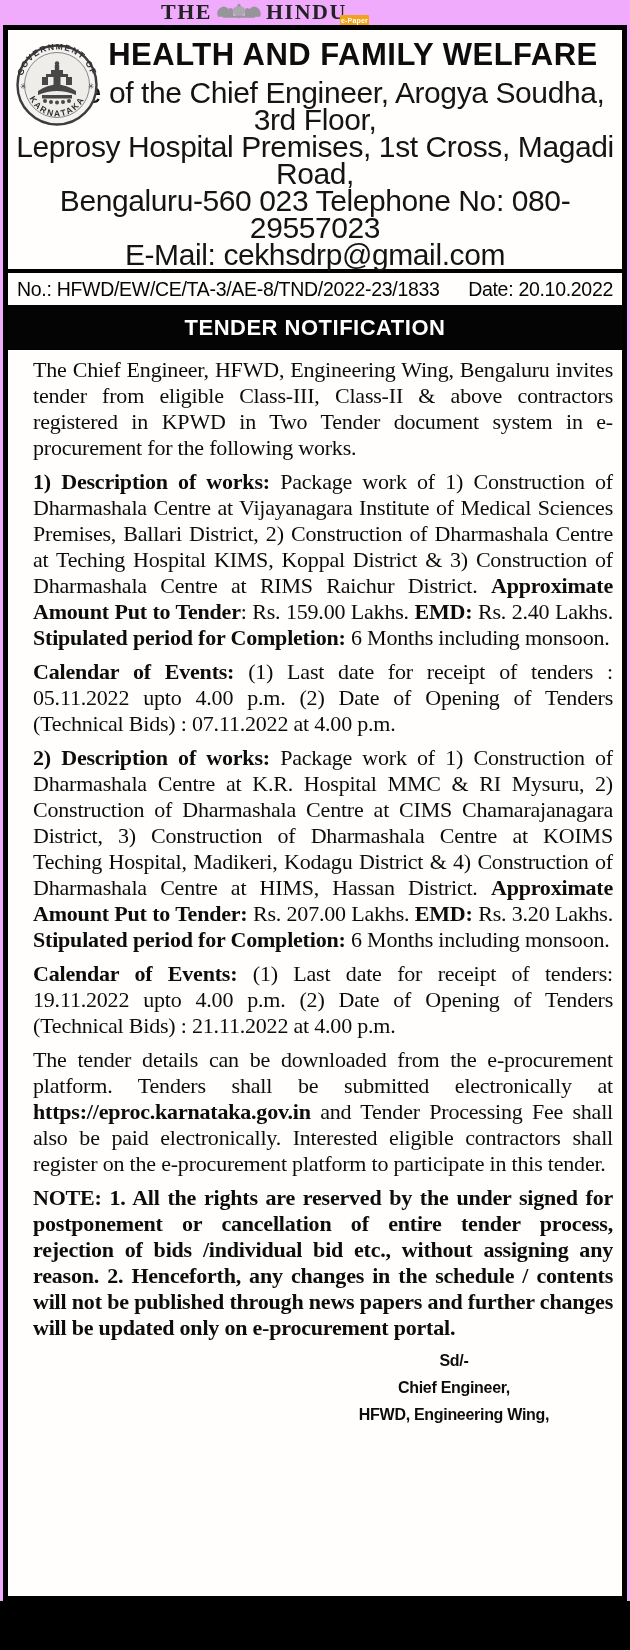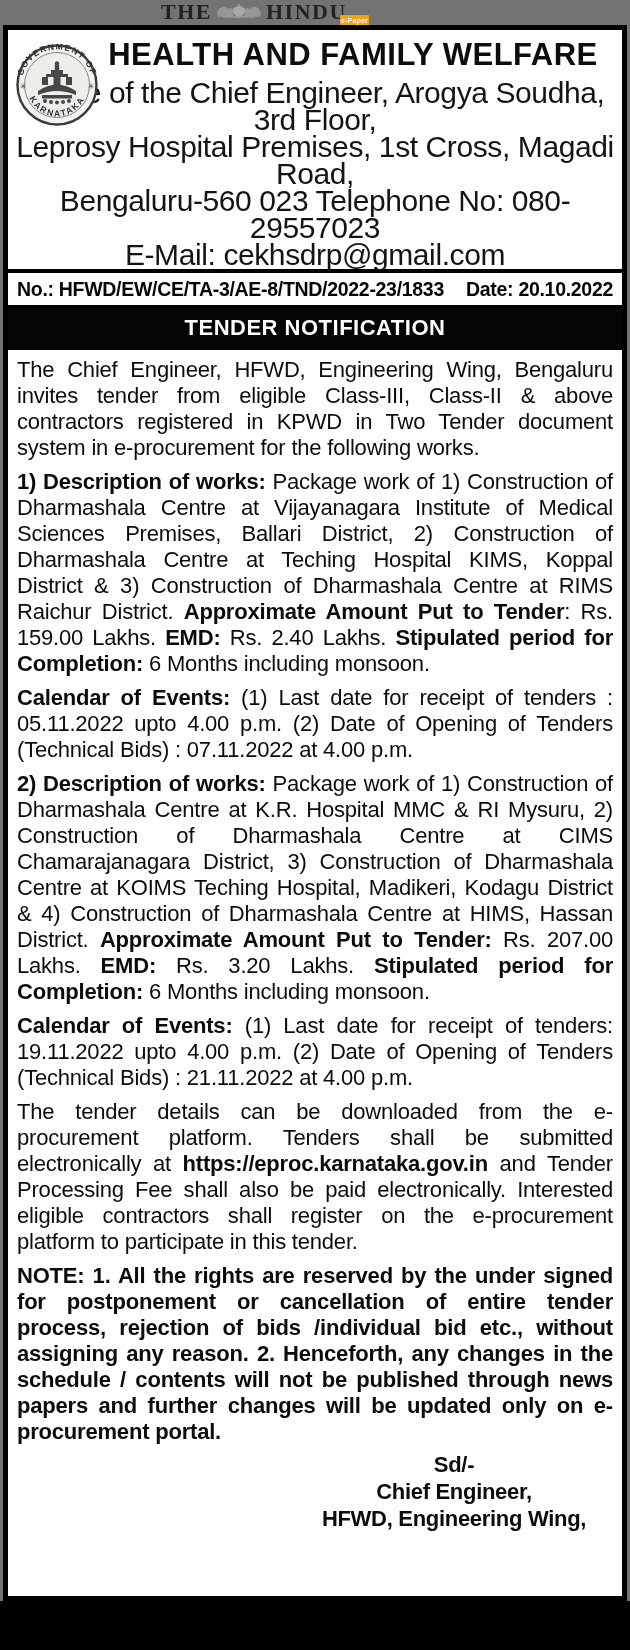--- a/index.html
+++ b/index.html
@@ -1,17 +1,17 @@
 <!DOCTYPE html>
 <html><head>
 <meta charset="utf-8">
 <style>
   html,body { margin:0; padding:0; background:#ffffff; }
   .page {
-    position:relative; width:630px; height:1650px; background:#737373;
+    position:relative; width:630px; height:1650px; background:#f0abfc;
     font-family:"Liberation Sans", sans-serif; color:#111; overflow:hidden;
   }
 
   
   .masthead {
     position:absolute; left:161px; top:0; height:23px;
     display:flex; align-items:center; gap:2px;
     font-family:"Liberation Serif", serif; font-weight:bold;
     font-size:22px; letter-spacing:1.5px; color:#222222; white-space:nowrap;
   }
@@ -36,40 +36,40 @@
     font-weight:bold; font-size:31px; line-height:40px; letter-spacing:0.5px; color:#0d0d0d;
   }
   .address {
     padding-top:4px; text-align:center;
     font-size:30px; line-height:27px; letter-spacing:-0.4px; color:#141414;
   }
 
   
   .refline {
     height:32px; display:flex; justify-content:space-between; align-items:center;
-    padding:0 9px; font-weight:bold; font-size:19.5px; letter-spacing:-0.3px; color:#050505;
+    padding:0 9px; font-weight:normal; font-size:19.5px; letter-spacing:-0.3px; color:#050505;
     white-space:nowrap;
   }
 
   
   .titlebar {
     height:45px; background:#040404; color:#ffffff; text-align:center;
     font-weight:bold; font-size:22px; line-height:45px; letter-spacing:0.5px;
   }
 
   
   .nbody {
     padding:7px 9px 0 9px; font-size:22px; line-height:26px;
     text-align:justify; letter-spacing:-0.2px; color:#0c0c0c;
   }
-  .nbody p { margin:0 0 8px 0; }
+  .nbody p { margin:0 0 8px 16px;font-family:Liberation Serif, serif; }
   .nbody p.note { font-weight:bold; }
   .sig {
     width:314px; margin:-2px 2px 0 auto; text-align:center;
-    font-weight:bold; font-size:22px; line-height:27px; letter-spacing:-0.3px;
+    font-weight:bold; font-size:16px; line-height:27px; letter-spacing:-0.3px;
   }
 
   
   .bottom-strip {
     position:absolute; left:0; top:1601px; width:630px; height:49px; background:#000;
   }
 </style>
 </head>
 <body>
 

